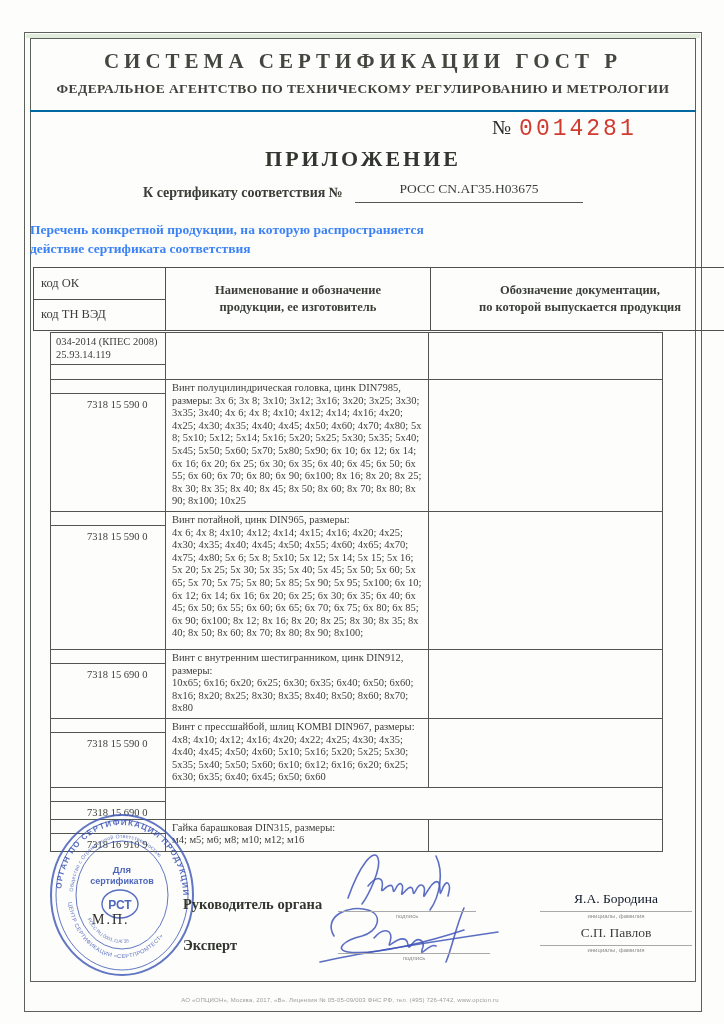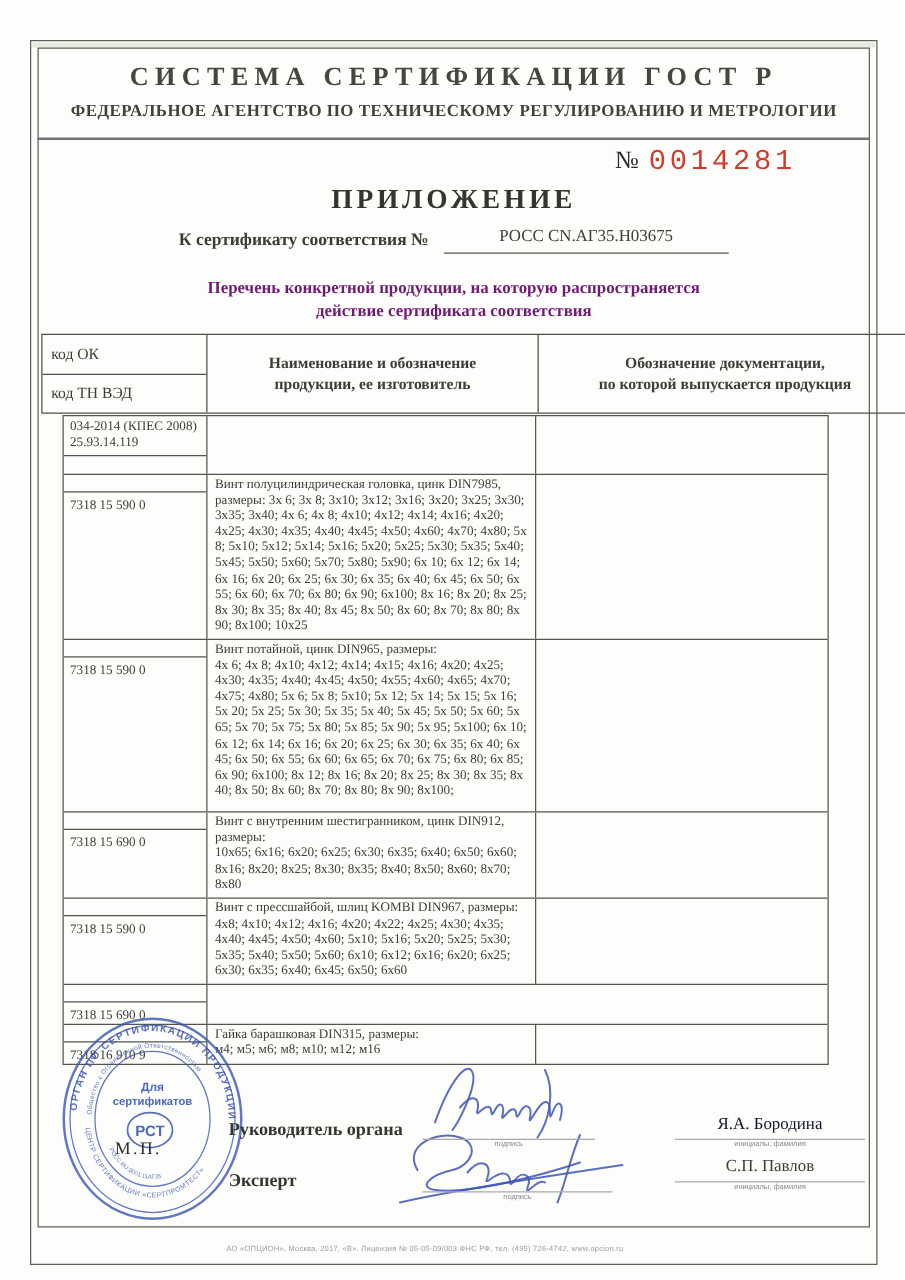--- a/index.html
+++ b/index.html
@@ -3,52 +3,52 @@
 <meta charset="utf-8">
 <style>
   html,body{margin:0;padding:0;background:#ffffff;}
   .page{position:relative;width:724px;height:1024px;background:#fdfdfb;
         font-family:"Liberation Serif", serif;color:#3a3a3a;overflow:hidden;}
   
   .frame-outer{position:absolute;left:24px;top:32px;right:22px;bottom:12px;border:1.6px solid #5c615b;}
   .frame-inner{position:absolute;left:30px;top:38px;right:28px;bottom:42px;border:1px solid #5c615b;}
   .green-band{position:absolute;left:26px;top:34px;right:24px;height:4px;background:#e2ecdc;}
   
-  .header-box{position:absolute;left:30px;top:38px;right:28px;height:72px;border-bottom:2px solid #737373;text-align:center;}
+  .header-box{position:absolute;left:30px;top:38px;right:28px;height:72px;border-bottom:2px solid #0369a1;text-align:center;}
   .hdr1{margin-top:11px;font-size:21px;font-weight:bold;letter-spacing:5px;color:#44473f;}
   .hdr2{margin-top:7px;font-size:13.5px;font-weight:bold;letter-spacing:0.4px;color:#3f423a;}
   
   .doc-number{position:absolute;top:116px;left:492px;white-space:nowrap;}
   .doc-number .no{font-size:20px;color:#2b2b2b;}
   .doc-number .digits{font-family:"Liberation Mono", monospace;font-size:23px;letter-spacing:3px;margin-left:8px;vertical-align:-1px;}
   
   .title{position:absolute;left:30px;right:28px;top:146px;text-align:center;font-size:22px;font-weight:bold;letter-spacing:3px;color:#33362f;}
   
   .cert-line{position:absolute;left:30px;right:28px;top:178px;display:flex;justify-content:center;align-items:flex-end;gap:12px;font-family:Liberation Serif, serif;}
   .cert-label{font-size:14px;font-weight:bold;color:#3a3d36;padding-bottom:2px;}
   .cert-value{position:relative;width:228px;height:24px;border-bottom:1.2px solid #55584f;}
   .cert-value .v{position:absolute;left:0;right:0;bottom:5px;text-align:center;font-size:13.5px;color:#3c3f38;}
   
-  .subtitle{position:absolute;left:30px;right:28px;top:220px;text-align:center;font-size:13.5px;font-weight:bold;line-height:19px;color:#701a75;}
+  .subtitle{position:absolute;left:30px;right:28px;top:220px;text-align:left;font-size:13.5px;font-weight:bold;line-height:19px;color:#3b82f6;}
   
   .head-table{position:absolute;left:33px;top:267px;width:697px;height:64px;border:1.5px solid #4e514b;
               display:grid;grid-template-columns:132px 265px 1fr;box-sizing:border-box;}
   .ht-c1{border-right:1px solid #4e514b;display:flex;flex-direction:column;}
   .ht-c1 > div{flex:1;display:flex;align-items:center;padding-left:7px;font-size:12.5px;color:#3c3f38;}
   .ht-c1 > div:first-child{border-bottom:1px solid #4e514b;}
   .ht-c2{border-right:1px solid #4e514b;}
   .ht-c2,.ht-c3{display:flex;align-items:center;justify-content:center;text-align:center;
                 font-size:12.5px;font-weight:bold;line-height:17px;white-space:pre-line;color:#3c3f38;}
   
   .body-table{position:absolute;left:50px;top:332px;width:613px;border:1px solid #53564f;box-sizing:border-box;}
   .bt-row{display:grid;grid-template-columns:115px 263px 1fr;border-bottom:1px solid #53564f;}
   .bt-row:last-child{border-bottom:none;}
   .c-code{border-right:1px solid #53564f;font-size:10.5px;line-height:13px;color:#3c3f38;}
   .c-code .spacer{height:13px;border-bottom:1px solid #53564f;}
-  .c-code .code{padding:4px 0 0 5px;}
+  .c-code .code{padding:4px 0 0 5px;margin-left:31px;}
   .c-code .code-top{border-bottom:1px solid #53564f;padding:2px 0 3px 5px;white-space:pre-line;}
   .c-name{border-right:1px solid #53564f;padding:2px 5px 3px 6px;font-size:10.5px;line-height:12.6px;
           white-space:pre-line;color:#3c3f38;}
   .r0{min-height:46px;} .r1{min-height:110px;} .r2{min-height:137px;} .r3{min-height:63px;}
   .r4{min-height:67px;} .r5{min-height:30px;} .r6{min-height:30px;}
   
   .role1{position:absolute;left:183px;top:896px;font-size:14.5px;font-weight:bold;color:#33362f;}
   .role2{position:absolute;left:183px;top:937px;font-size:14.5px;font-weight:bold;color:#33362f;}
   .sig-line1{position:absolute;left:338px;top:911px;width:138px;border-top:1px solid #a9a9a9;}
   .sig-line2{position:absolute;left:338px;top:953px;width:152px;border-top:1px solid #a9a9a9;}

